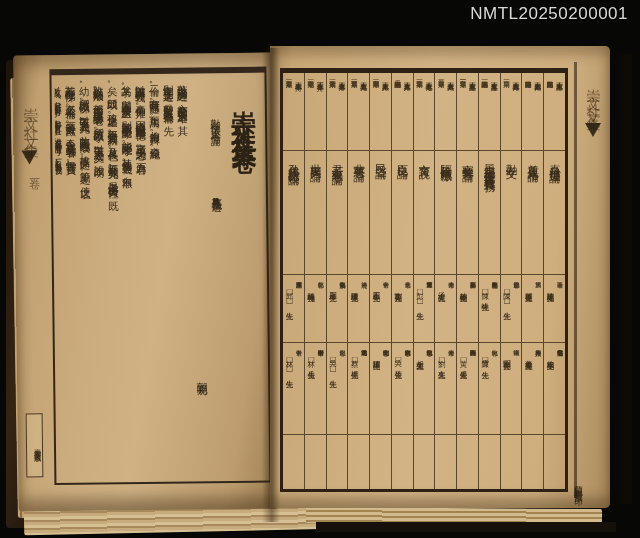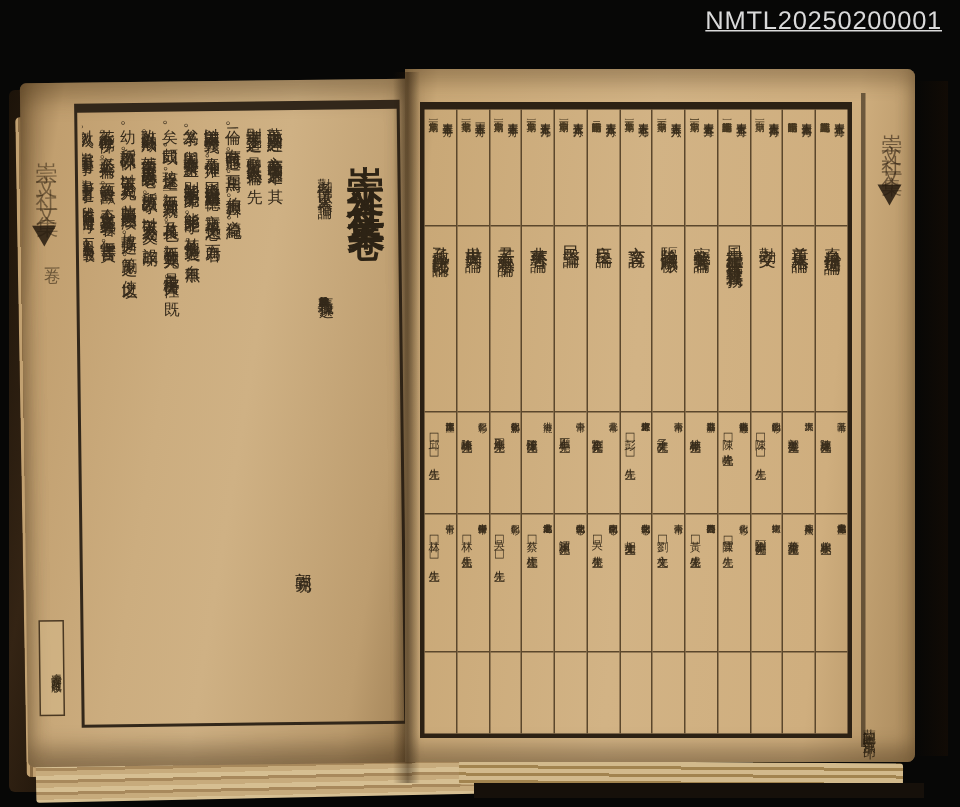--- a/index.html
+++ b/index.html
@@ -1,20 +1,20 @@
 <!DOCTYPE html>
 <html><head>
 <meta charset="utf-8">
 <style>
   * { margin:0; padding:0; box-sizing:border-box; }
   html,body { width:640px; height:538px; overflow:hidden; }
   body { background:#070706; position:relative; font-family:"DejaVu Serif", serif; }
 
   .photo-label { position:absolute; top:4px; right:12px; color:#dadada;
-    font-family:"Liberation Sans", sans-serif; font-size:17px; letter-spacing:.5px;text-decoration:underline; }
+    font-family:"Liberation Sans", sans-serif; font-size:17px; letter-spacing:.5px; }
 
   .book { position:absolute; left:6px; top:34px; width:628px; height:498px; }
 
   
   .cover-left { position:absolute; left:0; top:26px; width:30px; height:468px;
     background:linear-gradient(100deg,#1c1309,#342414 60%,#21160b); border-radius:4px; }
   .left-edges { position:absolute; left:8px; top:44px; width:16px; height:440px;
     background:repeating-linear-gradient(90deg,#c2a171 0 2px,#8a6c44 2px 4px); border-radius:3px;
     transform:rotate(-1deg); }
   .stack-bottom-left { position:absolute; left:18px; bottom:0; width:310px; height:26px;

